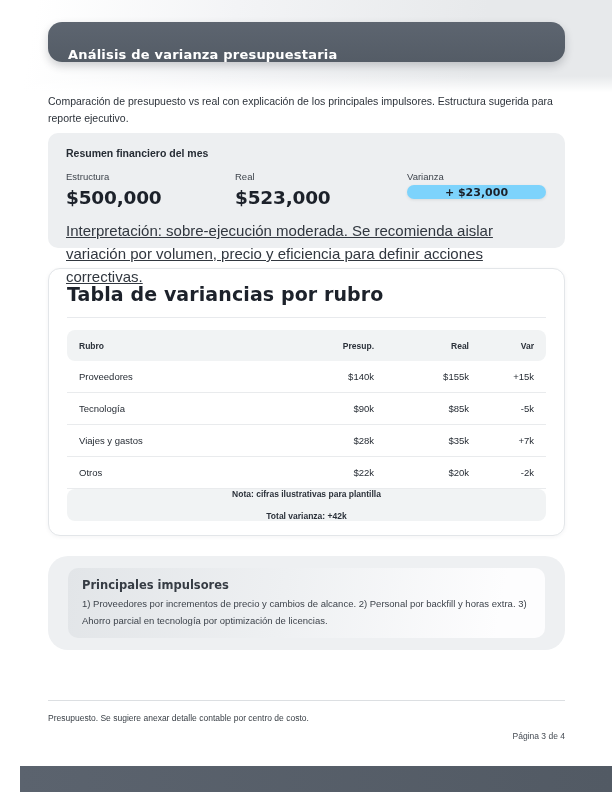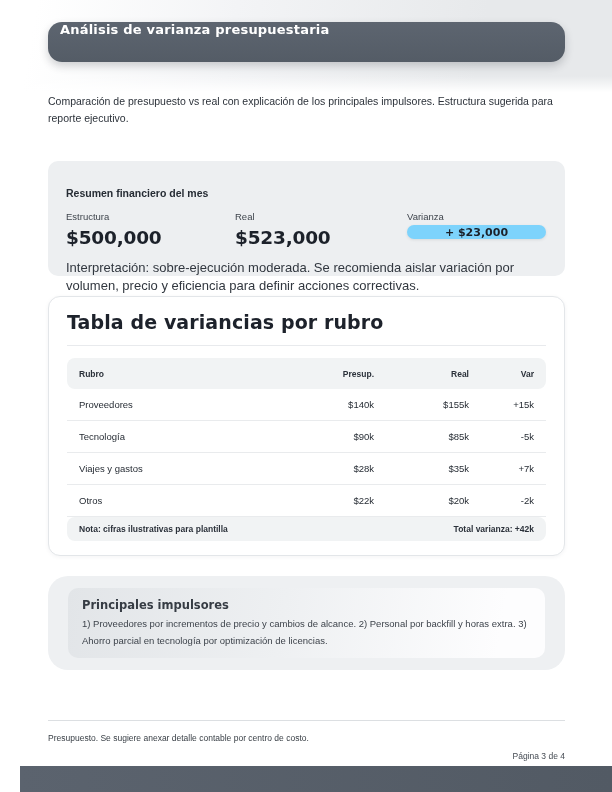--- a/index.html
+++ b/index.html
@@ -11,61 +11,61 @@
   
   .top-band { position:absolute; top:0; left:0; width:612px; height:92px;
     background:linear-gradient(100deg,#ffffff 6%,#f3f4f6 38%,#e7e9eb 78%); }
   .top-band::after { content:""; position:absolute; left:0; bottom:0; width:100%; height:16px;
     background:linear-gradient(to bottom, rgba(255,255,255,0), #ffffff); }
 
   .content { position:relative; padding:0 47px 0 48px; }
 
   
   .header-pill { margin-top:22px; height:40px; background:linear-gradient(to bottom,#5d6570,#545c66);
-    border-radius:14px; display:flex; align-items:flex-start; padding-left:12px;
+    border-radius:14px; display:flex; align-items:flex-end; padding-left:20px;
     box-shadow:0 4px 8px rgba(40,46,54,0.22); }
   .header-pill h1 { font-family:"DejaVu Sans", sans-serif; font-size:13px; font-weight:bold;
     color:#ffffff; letter-spacing:0.2px; }
 
   .intro { margin-top:31px; font-size:10.5px; line-height:16.5px; color:#2c323a; width:505px; }
 
   
-  .summary-card { margin-top:35px; height:115px; background:#edeff1; border-radius:10px;
-    padding:26px 18px; overflow:visible; }
+  .summary-card { margin-top:7px; height:115px; background:#edeff1; border-radius:10px;
+    padding:14px 18px; overflow:visible; }
   .summary-title { font-size:10.5px; font-weight:bold; color:#262c34; }
   .metrics { display:flex; margin-top:12px; }
   .metric { width:169px; }
   .metric.metric-real { width:172px; }
   .metric.metric-varianza { flex:1; }
   .metric-label { font-size:9.5px; color:#3f454d; margin-bottom:5px; }
   .metric-value { font-family:"DejaVu Sans", sans-serif; font-size:18.5px; font-weight:bold;
     color:#1c212a; letter-spacing:-0.2px; }
   .variance-pill { width:139px; height:14px; margin-top:-2px; background:#7dd3fc; border-radius:15px;
     display:flex; align-items:center; justify-content:center;
     box-shadow:0 1px 3px rgba(30,36,44,0.10); }
   .variance-pill span { font-family:"DejaVu Sans", sans-serif; font-size:11px; font-weight:bold; color:#1c212a; }
-  .interpretation { margin-top:11px; font-size:13px; line-height:18px; color:#31373f; width:475px; }
+  .interpretation { margin-top:11px; font-size:15px; line-height:23px; color:#31373f; width:475px;text-decoration:underline; }
 
   
   .table-card { margin-top:20px; background:#ffffff; border:1px solid #e3e6e9; border-radius:12px;
     padding:14px 18px; box-shadow:0 1px 4px rgba(40,46,54,0.05); }
   .table-title { font-family:"DejaVu Sans", sans-serif; font-size:19px; font-weight:bold;
     color:#1d222b; letter-spacing:0.1px; }
   .title-divider { height:1px; background:#e8eaed; margin:12px 0 12px 0; border:none; }
   .thead-row { display:flex; align-items:center; background:#f1f3f4; border-radius:8px;
     height:31px; padding:0 12px; font-size:8.5px; font-weight:bold; color:#2b313a; }
   .trow { display:flex; align-items:center; height:32px; padding:0 12px; font-size:9.5px;
     color:#262c34; border-bottom:1px solid #e9ebed; }
   .trow:last-of-type { border-bottom:none; }
   .col-name { flex:1; text-align:left; }
   .col-presup { width:85px; text-align:right; flex-shrink:0; }
   .col-real { width:95px; text-align:right; flex-shrink:0; }
   .col-var { width:65px; text-align:right; flex-shrink:0; }
   .tfoot-row { display:flex; align-items:center; justify-content:space-between; background:#f1f3f4;
-    border-radius:8px; height:24px; padding:0 12px; font-size:8.5px; font-weight:bold; color:#2b313a; }
+    border-radius:8px; height:32px; padding:0 12px; font-size:8.5px; font-weight:bold; color:#2b313a;flex-direction:column; }
 
   
   .drivers-outer { margin-top:20px; background:#eef0f2; border-radius:20px; padding:12px 20px; }
   .drivers-inner { background:linear-gradient(100deg,#e2e5e8 0%,#eef0f2 45%,#fdfdfe 90%);
     border-radius:10px; padding:10px 14px 9px 14px; }
   .drivers-title { font-family:"DejaVu Sans", sans-serif; font-size:11.5px; font-weight:bold;
     color:#363c44; }
   .drivers-body { margin-top:4px; font-size:9.5px; line-height:16.5px; color:#3d434b; width:455px; }
 
   

